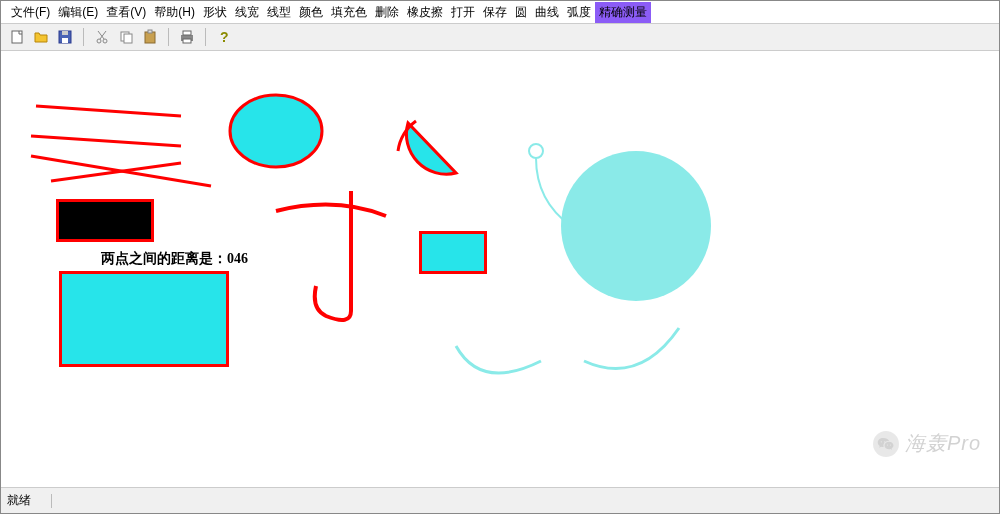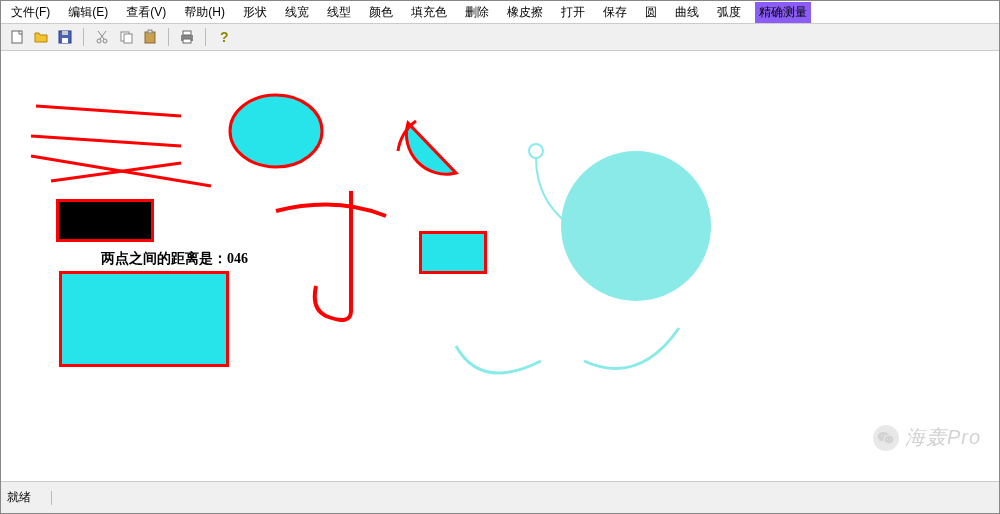--- a/index.html
+++ b/index.html
@@ -4,29 +4,29 @@
 <style>
   * { box-sizing: border-box; margin: 0; padding: 0; }
   html, body { font-family: "Microsoft YaHei", "SimSun", sans-serif; font-size: 12px; background: #fff; }
   .window { width: 1000px; height: 514px; border: 1px solid #888; display: flex; flex-direction: column; background: #fff; position: relative; }
   .titlebar { height: 28px; background: #fff; display: flex; align-items: center; padding: 0 4px; border-bottom: 1px solid #eee; }
   .titlebar .app-icon { width: 16px; height: 16px; background: #2a3b8f; margin-right: 6px; position: relative; }
   .titlebar .app-icon::after { content:""; position:absolute; left:3px; top:3px; width:10px; height:10px; background:#e6c84a; }
   .titlebar .title { flex: 1; font-size: 12px; color: #000; }
   .win-controls { display: flex; gap: 0; }
   .win-btn { width: 44px; height: 28px; display:flex; align-items:center; justify-content:center; font-size:14px; cursor:pointer; }
-  .menubar { height: 22px; display:flex; align-items:center; gap: 10px; padding: 0 6px; font-size: 12px; color:#000; background:#fff; }
+  .menubar { height: 22px; display:flex; align-items:center; padding: 0 6px; font-size: 12px; color:#000; background:#fff; }
   .menubar .menu-item { cursor:pointer; padding: 2px 4px; }
   .menubar .menu-item.highlighted { background:#8b5cf6; }
   .toolbar { height: 28px; background:#f0f0f0; border-top:1px solid #ccc; border-bottom:1px solid #ccc; display:flex; align-items:center; gap:4px; padding:0 6px; }
   .tool-sep { width:1px; height:18px; background:#bbb; margin:0 4px; }
   .tool-btn { width:20px; height:20px; display:flex; align-items:center; justify-content:center; cursor:pointer; }
   .tool-btn svg { display:block; }
   .canvas-area { flex:1; position:relative; background:#fff; overflow:hidden;padding-left:36px; }
-  .statusbar { height:32px; background:#f0f0f0; border-top:1px solid #ccc; display:flex; align-items:center; padding:0 6px; font-size:12px; }
+  .statusbar { height:26px; background:#f0f0f0; border-top:1px solid #ccc; display:flex; align-items:center; padding:0 6px; font-size:12px; }
   .statusbar .status-sep { border-left:1px solid #bbb; height:14px; margin-left:20px; }
   .distance-label { position:absolute; font-family:"SimSun","宋体",serif; font-size:14px; font-weight:bold; color:#000; }
   .black-rect { position:absolute; background:#000; border:3px solid red; }
   .cyan-rect-stroke { position:absolute; background:#27e4ea; border:3px solid red; }
   .watermark { position:absolute; right:18px; bottom:30px; display:flex; align-items:flex-end; gap:6px; opacity:0.65; font-family:"Microsoft YaHei",sans-serif; }
   .watermark .wechat-icon { width:26px; height:26px; border-radius:50%; background:#ddd; display:flex; align-items:center; justify-content:center; }
   .watermark .wm-text { font-size:20px; color:#bbb; font-style:italic; font-weight:500; letter-spacing:1px; }
   .abs-svg { position:absolute; overflow:visible; }
 </style>
 </head>

